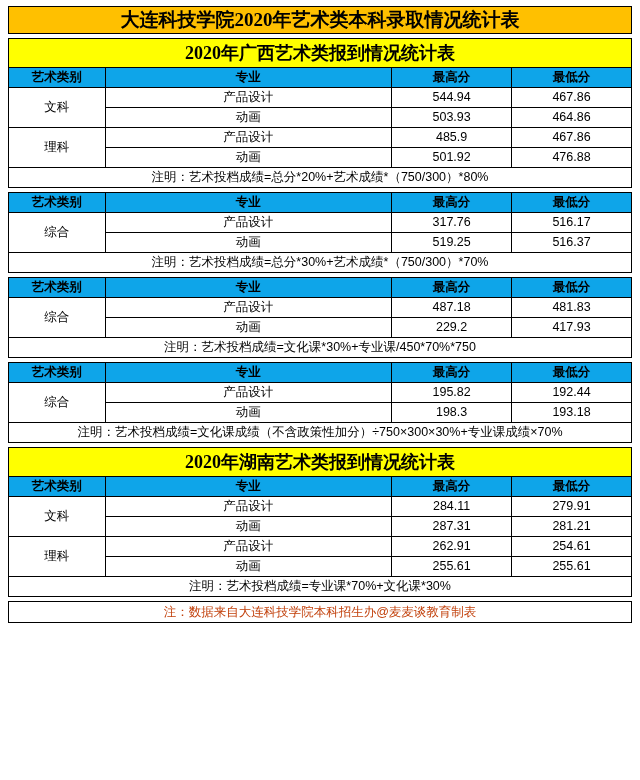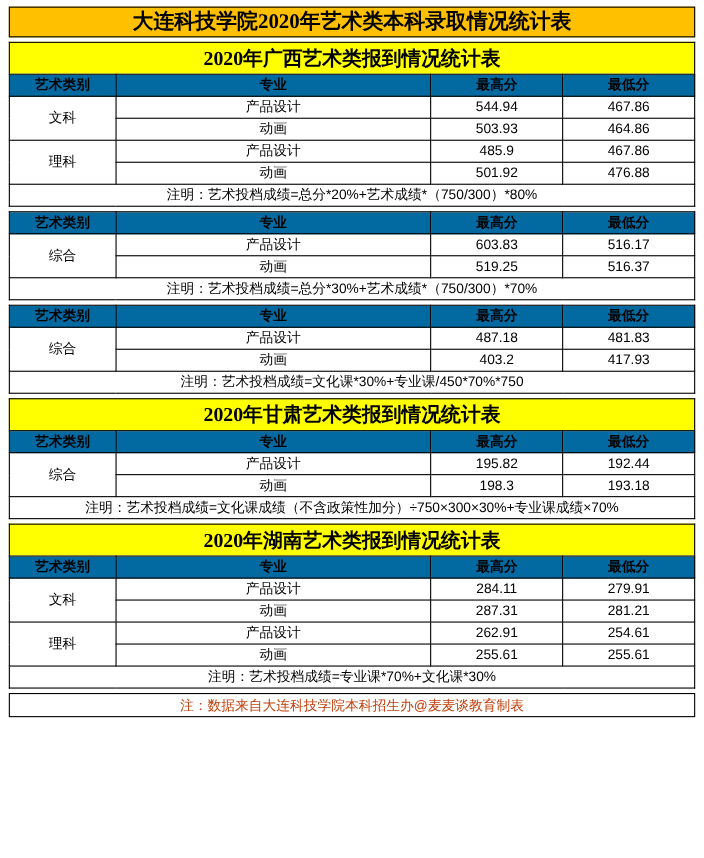--- a/index.html
+++ b/index.html
@@ -54,21 +54,21 @@
   table.tbl td, table.tbl th {
     border: 1px solid #000;
     font-size: 12.5px;
     line-height: 15px;
     height: 17px;
     padding: 1px 2px;
     text-align: center;
     font-weight: normal;
   }
   table.tbl th {
-    background: #0369a1;
+    background: #0ea5e9;
     font-weight: bold;
     font-size: 12.5px;
   }
   td.cat {
     font-size: 13px;
   }
   .note td {
     text-align: left;
     font-weight: bold;
     font-size: 12.5px;
@@ -152,21 +152,21 @@
       <tbody>
           <tr>
         <th>艺术类别</th>
         <th>专业</th>
         <th>最高分</th>
         <th>最低分</th>
       </tr>
       <tr>
         <td class="cat" rowspan="2">综合</td>
         <td>产品设计</td>
-        <td>603.83</td>
+        <td>317.76</td>
         <td>516.17</td>
       </tr>
       <tr>
         <td>动画</td>
         <td>519.25</td>
         <td>516.37</td>
       </tr>
       <tr class="note">
         <td colspan="4">注明：艺术投档成绩=总分*30%+艺术成绩*（750/300）*70%</td>
       </tr>
@@ -190,32 +190,31 @@
         <th>最低分</th>
       </tr>
       <tr>
         <td class="cat" rowspan="2">综合</td>
         <td>产品设计</td>
         <td>487.18</td>
         <td>481.83</td>
       </tr>
       <tr>
         <td>动画</td>
-        <td>403.2</td>
+        <td>229.2</td>
         <td>417.93</td>
       </tr>
       <tr class="note">
         <td colspan="4">注明：艺术投档成绩=文化课*30%+专业课/450*70%*750</td>
       </tr>
     </tbody>
       </table>
   </div>
 
   <div class="block">
-    <div class="block-title">2020年甘肃艺术类报到情况统计表</div>
     <table class="tbl">
       <colgroup>
           <col class="col-cat">
           <col class="col-major">
           <col class="col-max">
           <col class="col-min">
         </colgroup>
       <tbody>
           <tr>
         <th>艺术类别</th>

